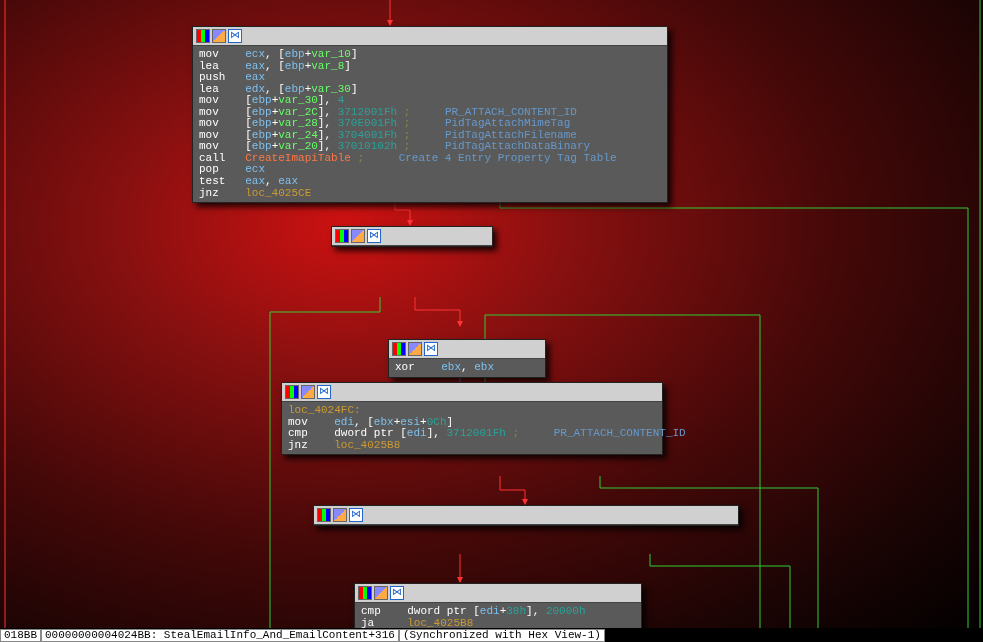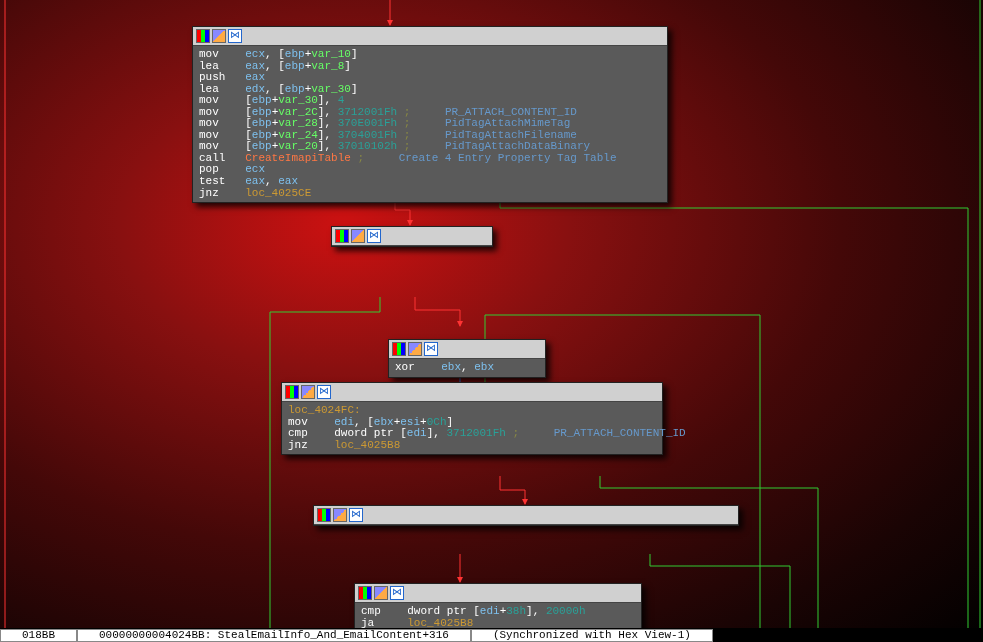--- a/index.html
+++ b/index.html
@@ -83,21 +83,21 @@
     background: #000;
     color: #fff;
     display: flex;
     align-items: center;
     font-size: 11px;
   }
   .status-seg {
     background: #fff;
     color: #000;
     border: 1px solid #888;
-    padding: 0 21px;
+    padding: 0 3px;
     margin-right: 0;
     height: 13px;
     line-height: 11px;
   }
 </style>
 </head>
 <body>
 
 <svg class="edges">
   <defs>

